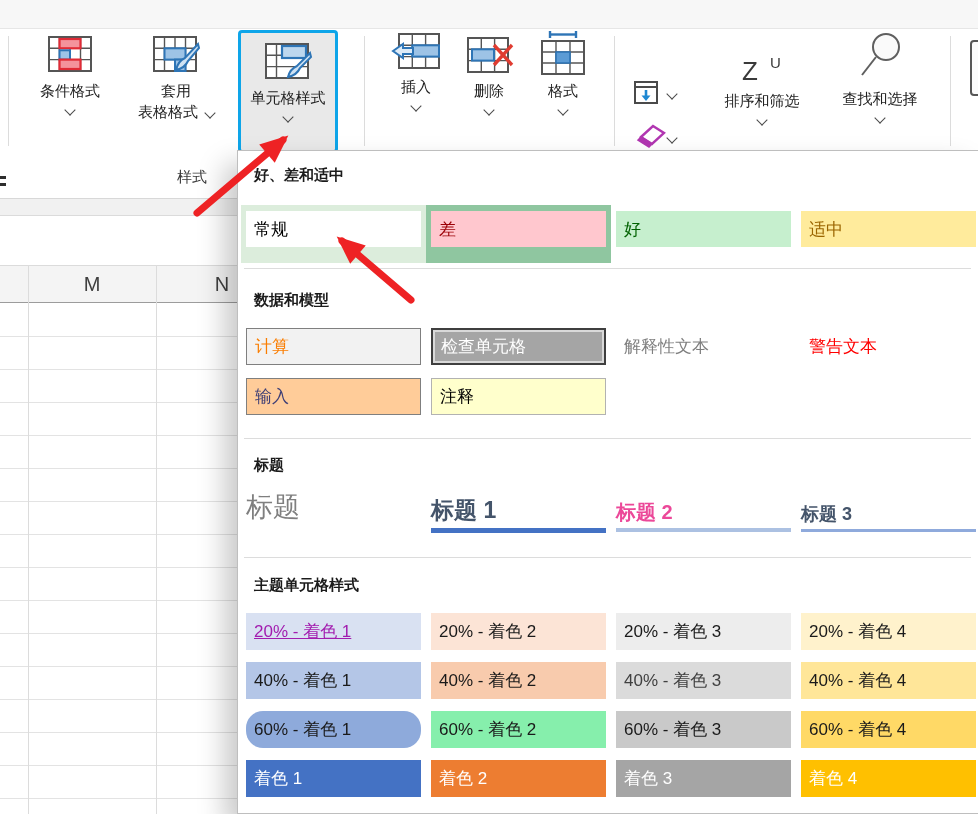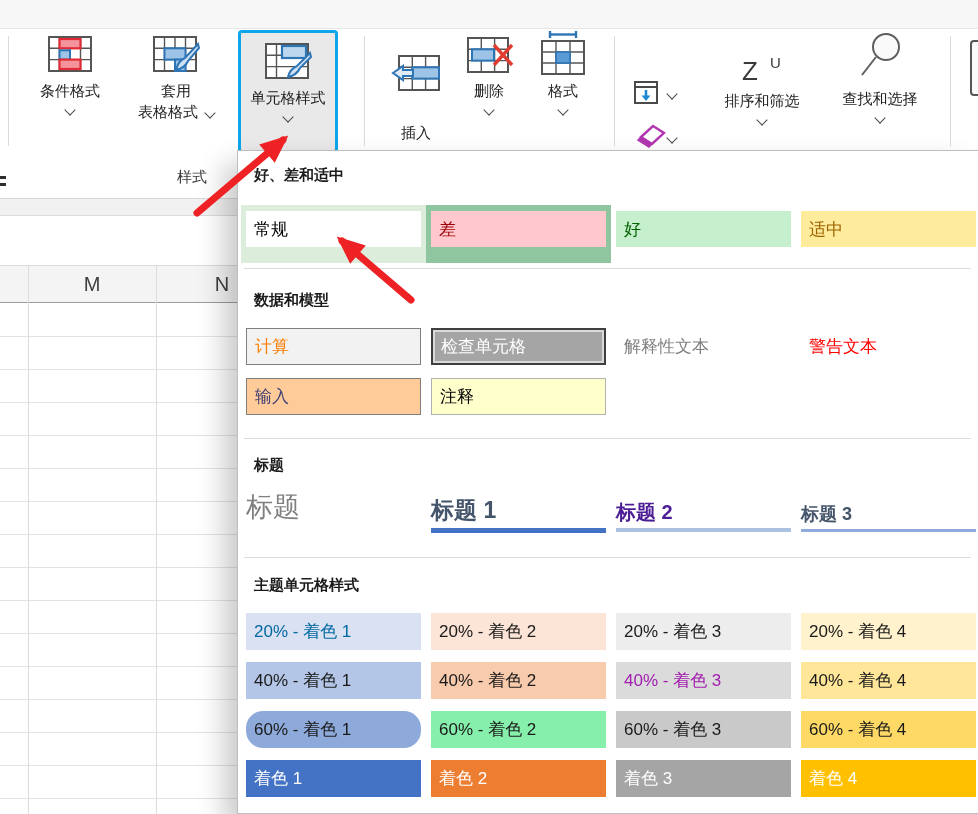--- a/index.html
+++ b/index.html
@@ -104,21 +104,21 @@
         <rect x="19" y="7" width="24" height="12" fill="#BDD7EE" stroke="#2E75B6" stroke-width="2.2"></rect>
         <path d="M47,14 L34,27 q-7,3 -9,11 q9,-2 12,-9 L48,18 z" fill="#CFE2F3" stroke="#2E75B6" stroke-width="2"></path>
       </svg>
     </span>
     <span class="lbl">单元格样式</span>
     <span class="chev mt"></span>
   </div>
 
   <div class="vsep" style="left:364px;"></div>
 
-  <div class="bigbtn" style="left:388px;top:52px;width:56px;gap:24px;">
+  <div class="bigbtn" style="left:388px;top:30px;width:56px;">
     <span>
       <svg width="50" height="42" viewBox="0 0 50 42">
         <rect x="8" y="4" width="40" height="34" fill="#fff" stroke="#555" stroke-width="2"></rect>
         <line x1="21.3" y1="4" x2="21.3" y2="38" stroke="#555" stroke-width="1.4"></line>
         <line x1="34.6" y1="4" x2="34.6" y2="38" stroke="#555" stroke-width="1.4"></line>
         <line x1="8" y1="15.3" x2="48" y2="15.3" stroke="#555" stroke-width="1.4"></line>
         <line x1="8" y1="26.6" x2="48" y2="26.6" stroke="#555" stroke-width="1.4"></line>
         <rect x="21.3" y="15.3" width="26.7" height="11.3" fill="#9DC3E6" stroke="#2E75B6" stroke-width="2"></rect>
         <path d="M2,21 L12,14 L12,18 L22,18 L22,24 L12,24 L12,28 z" fill="#DEEBF7" stroke="#2E75B6" stroke-width="2"></path>
       </svg>
@@ -247,38 +247,38 @@
 
   <div class="mcell bordered" style="left: 8px; top: 227px; background-color: rgb(255, 204, 153); color: rgb(63, 63, 118); border-color: rgb(127, 127, 127);">输入</div>
   <div class="mcell bordered" style="left: 193px; top: 227px; background-color: rgb(255, 255, 204); color: rgb(0, 0, 0); border-color: rgb(178, 178, 178);">注释</div>
 
   <div class="sep" style="top:287px;"></div>
 
   <div class="sectitle" style="top:305px;">标题</div>
 
   <div class="title-big" style="left: 8px; top: 338px; color: rgb(127, 127, 127);">标题</div>
   <div class="hname" style="left: 193px; top: 344px; font-size: 23px; color: rgb(68, 84, 106);">标题 1</div>
-  <div class="hname" style="left: 378px; top: 348px; font-size: 20px; color: #4c1d95;">标题 2</div>
+  <div class="hname" style="left: 378px; top: 348px; font-size: 20px; color: #ec4899;">标题 2</div>
   <div class="hname" style="left: 563px; top: 351px; font-size: 18px; color: rgb(68, 84, 106);">标题 3</div>
   <div class="hrule" style="left: 193px; top: 377px; height: 5px; background-color: rgb(68, 114, 196);"></div>
   <div class="hrule" style="left: 378px; top: 377px; height: 4px; background-color: rgb(172, 193, 226);"></div>
   <div class="hrule" style="left: 563px; top: 378px; height: 3px; background-color: rgb(143, 170, 220);"></div>
 
   <div class="sep" style="top:406px;"></div>
 
   <div class="sectitle" style="top:425px;">主题单元格样式</div>
 
-  <div class="mcell" style="left: 8px; top: 462px; background-color: rgb(217, 225, 242); color: #0369a1;">20% - 着色 1</div>
+  <div class="mcell" style="left: 8px; top: 462px; background-color: rgb(217, 225, 242); color: #a21caf; text-decoration: underline;">20% - 着色 1</div>
   <div class="mcell" style="left: 193px; top: 462px; background-color: rgb(252, 228, 214); color: rgb(26, 26, 26);">20% - 着色 2</div>
   <div class="mcell" style="left: 378px; top: 462px; background-color: rgb(237, 237, 237); color: rgb(26, 26, 26);">20% - 着色 3</div>
   <div class="mcell" style="left: 563px; top: 462px; background-color: rgb(255, 242, 204); color: rgb(26, 26, 26);">20% - 着色 4</div>
 
   <div class="mcell" style="left: 8px; top: 511px; background-color: rgb(180, 198, 231); color: rgb(26, 26, 26);">40% - 着色 1</div>
   <div class="mcell" style="left: 193px; top: 511px; background-color: rgb(248, 203, 173); color: rgb(26, 26, 26);">40% - 着色 2</div>
-  <div class="mcell" style="left: 378px; top: 511px; background-color: rgb(219, 219, 219); color: #a21caf; text-align: center;">40% - 着色 3</div>
+  <div class="mcell" style="left: 378px; top: 511px; background-color: rgb(219, 219, 219); color: #404040; text-align: center;">40% - 着色 3</div>
   <div class="mcell" style="left: 563px; top: 511px; background-color: rgb(255, 230, 153); color: rgb(26, 26, 26);">40% - 着色 4</div>
 
   <div class="mcell" style="left: 8px; top: 560px; background-color: rgb(142, 170, 219); color: rgb(26, 26, 26); border-radius: 17px;">60% - 着色 1</div>
   <div class="mcell" style="left: 193px; top: 560px; background-color: #86efac; color: rgb(26, 26, 26);">60% - 着色 2</div>
   <div class="mcell" style="left: 378px; top: 560px; background-color: rgb(201, 201, 201); color: rgb(26, 26, 26);">60% - 着色 3</div>
   <div class="mcell" style="left: 563px; top: 560px; background-color: rgb(255, 217, 102); color: rgb(26, 26, 26);">60% - 着色 4</div>
 
   <div class="mcell" style="left: 8px; top: 609px; background-color: rgb(68, 114, 196); color: rgb(255, 255, 255);">着色 1</div>
   <div class="mcell" style="left: 193px; top: 609px; background-color: rgb(237, 125, 49); color: rgb(255, 255, 255);">着色 2</div>
   <div class="mcell" style="left: 378px; top: 609px; background-color: rgb(165, 165, 165); color: rgb(255, 255, 255);">着色 3</div>

